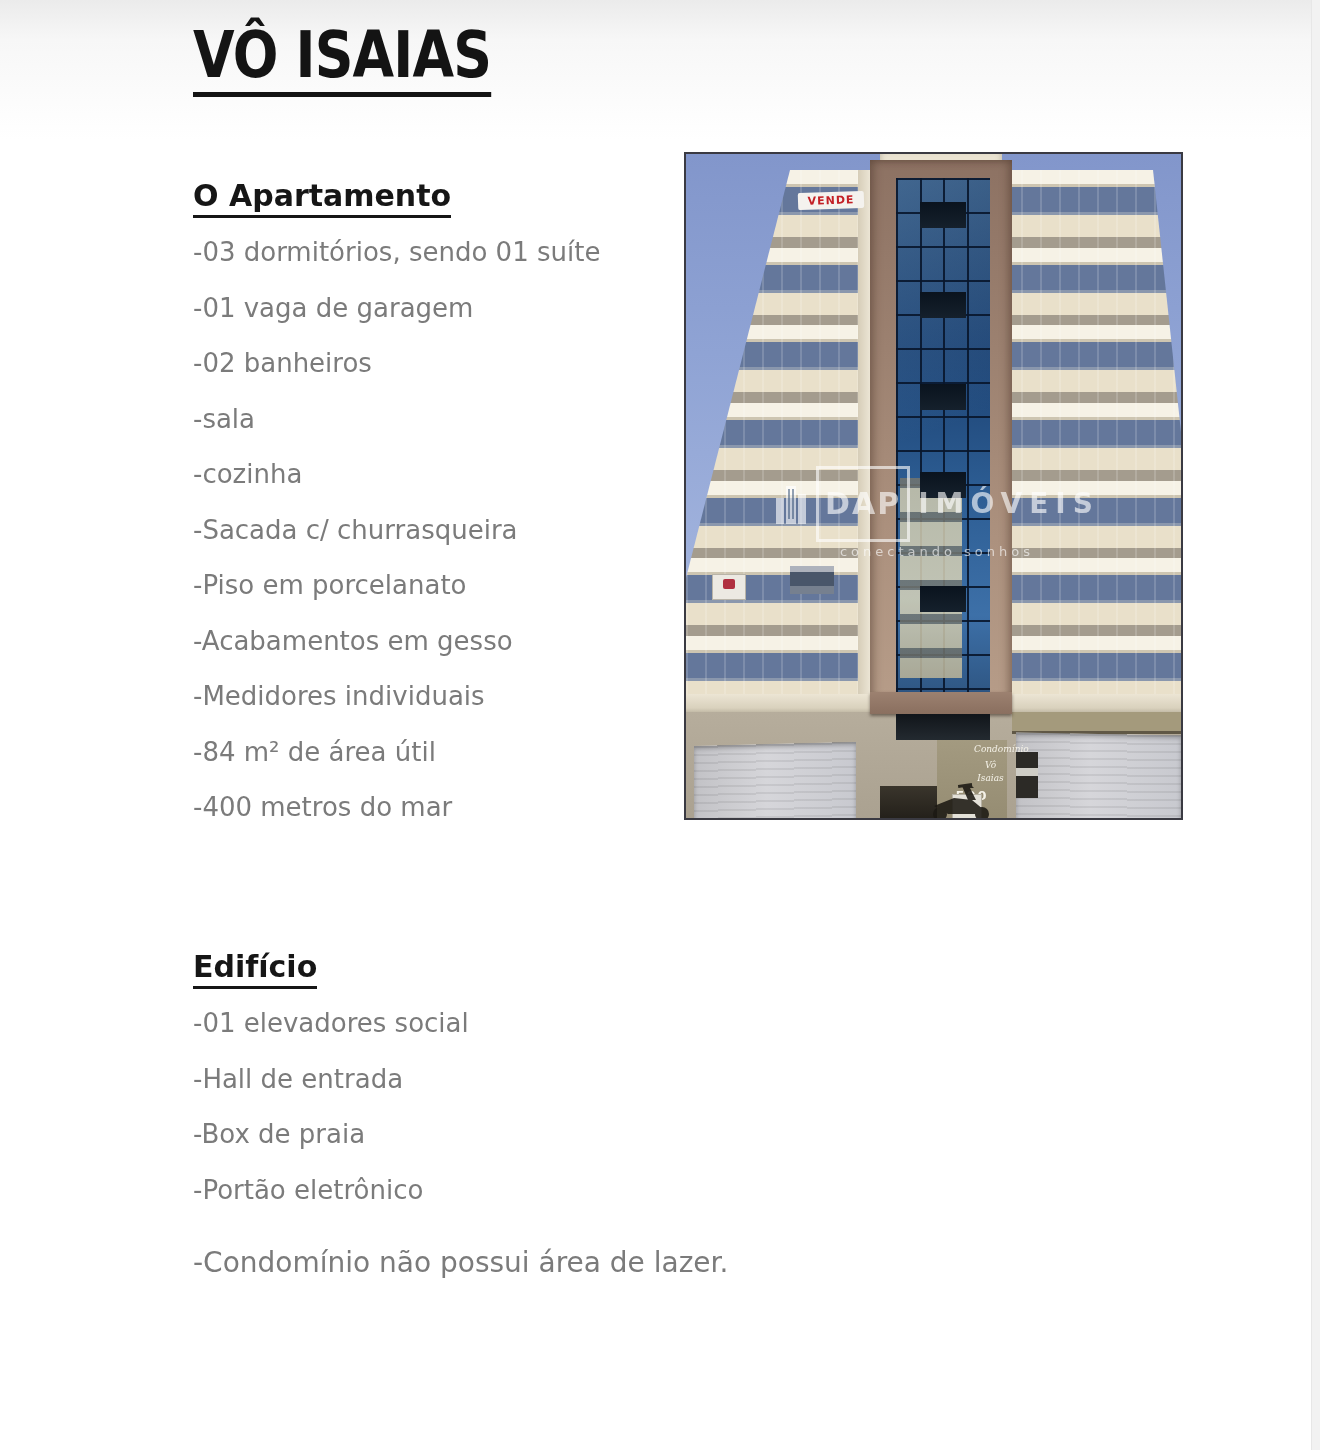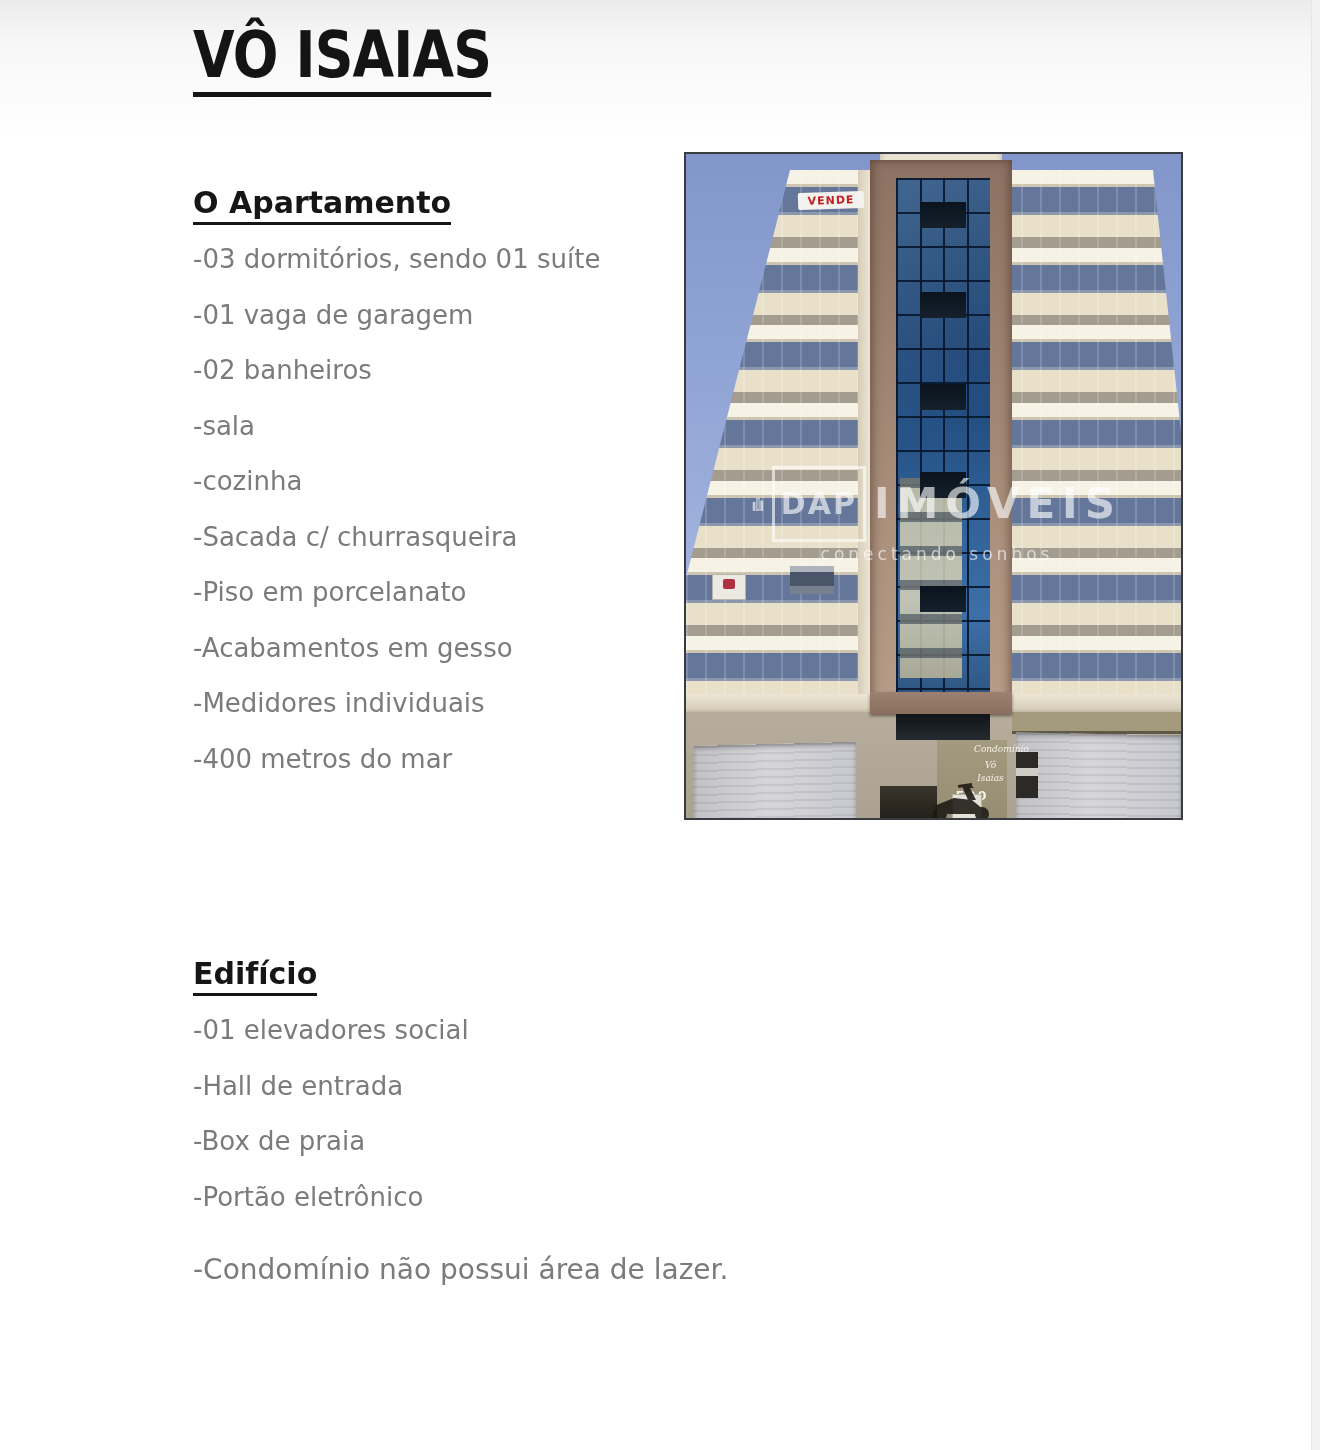--- a/index.html
+++ b/index.html
@@ -27,21 +27,20 @@
     white-space:nowrap;
   }
   .section { position:absolute; left:193px; }
   .section-apartment { top:179px; }
   .section-building  { top:950px; }
   .section h2 {
     display:inline-block;
     font-size:30px; font-weight:bold; color:#161616;
     line-height:34px; padding-bottom:2px;
     border-bottom:3px solid #161616;
-    margin-top:7px;
   }
   .feature-list { list-style:none; margin-top:7px; }
   .feature-list li {
     font-size:26px; color:#7b7b7b; line-height:55.5px; white-space:nowrap;
   }
   .closing-note {
     margin-top:17px; font-size:28px; color:#7b7b7b; line-height:55.5px; white-space:nowrap;
   }
   
   .photo {
@@ -110,25 +109,25 @@
   .wm-row { position:static; display:flex; align-items:center; justify-content:center; gap:8px; }
   .wm-building-icon { position:static; display:inline-block; }
   .wm-dap {
     position:static; display:inline-block;
     border:3px solid rgba(255,255,255,.62);
     font-size:30px; font-weight:bold; letter-spacing:2px;
     padding:17px 6px; line-height:36px;
   }
   .wm-name {
     position:static; display:inline-block;
-    font-size:42px; font-weight:bold; letter-spacing:7px; line-height:44px;
+    font-size:28px; font-weight:bold; letter-spacing:7px; line-height:44px;
   }
   .wm-tagline {
     position:static; display:block;
-    font-size:17px; letter-spacing:4px; margin-top:2px;
+    font-size:13px; letter-spacing:4px; margin-top:2px;
   }
   
   .vende-sign {
     left:112px; top:38px; width:66px; height:17px;
     background:#f4f2ee; border-radius:2px; transform:rotate(-2deg);
     font-size:11px; font-weight:bold; color:#c32026;
     text-align:center; line-height:17px; letter-spacing:1px;
   }
   .balcony-sign-1 {
     left:26px; top:420px; width:34px; height:26px;
@@ -211,20 +210,21 @@
   <ul class="feature-list">
     <li>-03 dormitórios, sendo 01 suíte</li>
     <li>-01 vaga de garagem</li>
     <li>-02 banheiros</li>
     <li>-sala</li>
     <li>-cozinha</li>
     <li>-Sacada c/ churrasqueira</li>
     <li>-Piso em porcelanato</li>
     <li>-Acabamentos em gesso</li>
     <li>-Medidores individuais</li>
+    <li>-84 m² de área útil</li>
     <li>-400 metros do mar</li>
   </ul>
 </div>
 
 <div class="section section-building">
   <h2>Edifício</h2>
   <ul class="feature-list">
     <li>-01 elevadores social</li>
     <li>-Hall de entrada</li>
     <li>-Box de praia</li>

